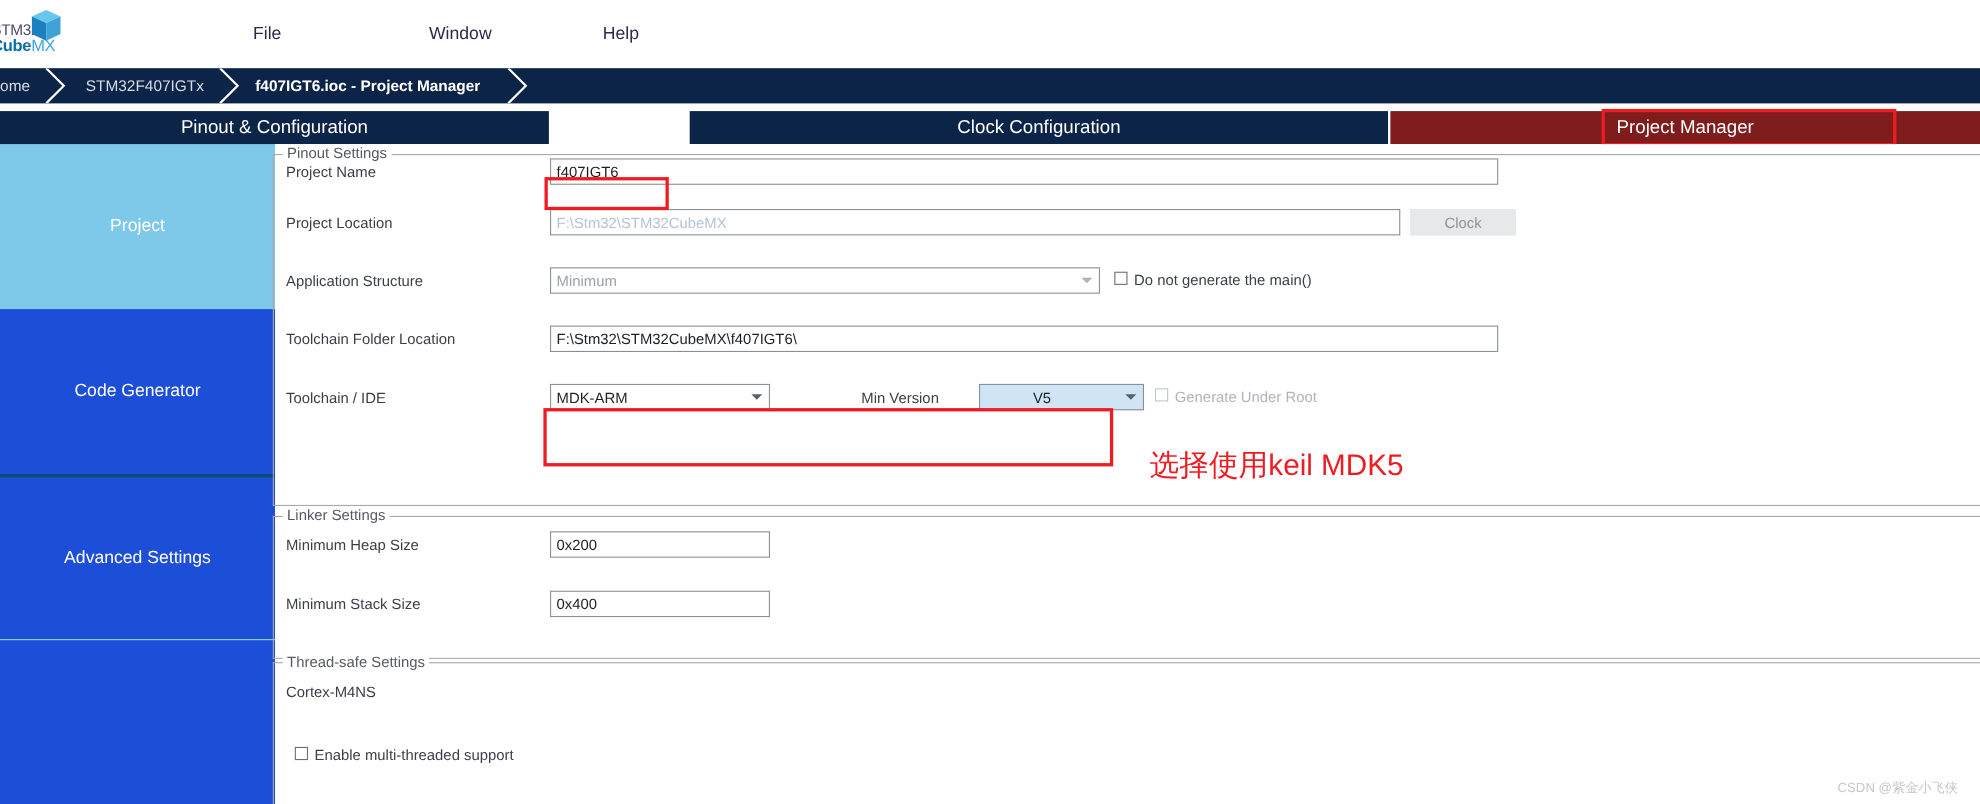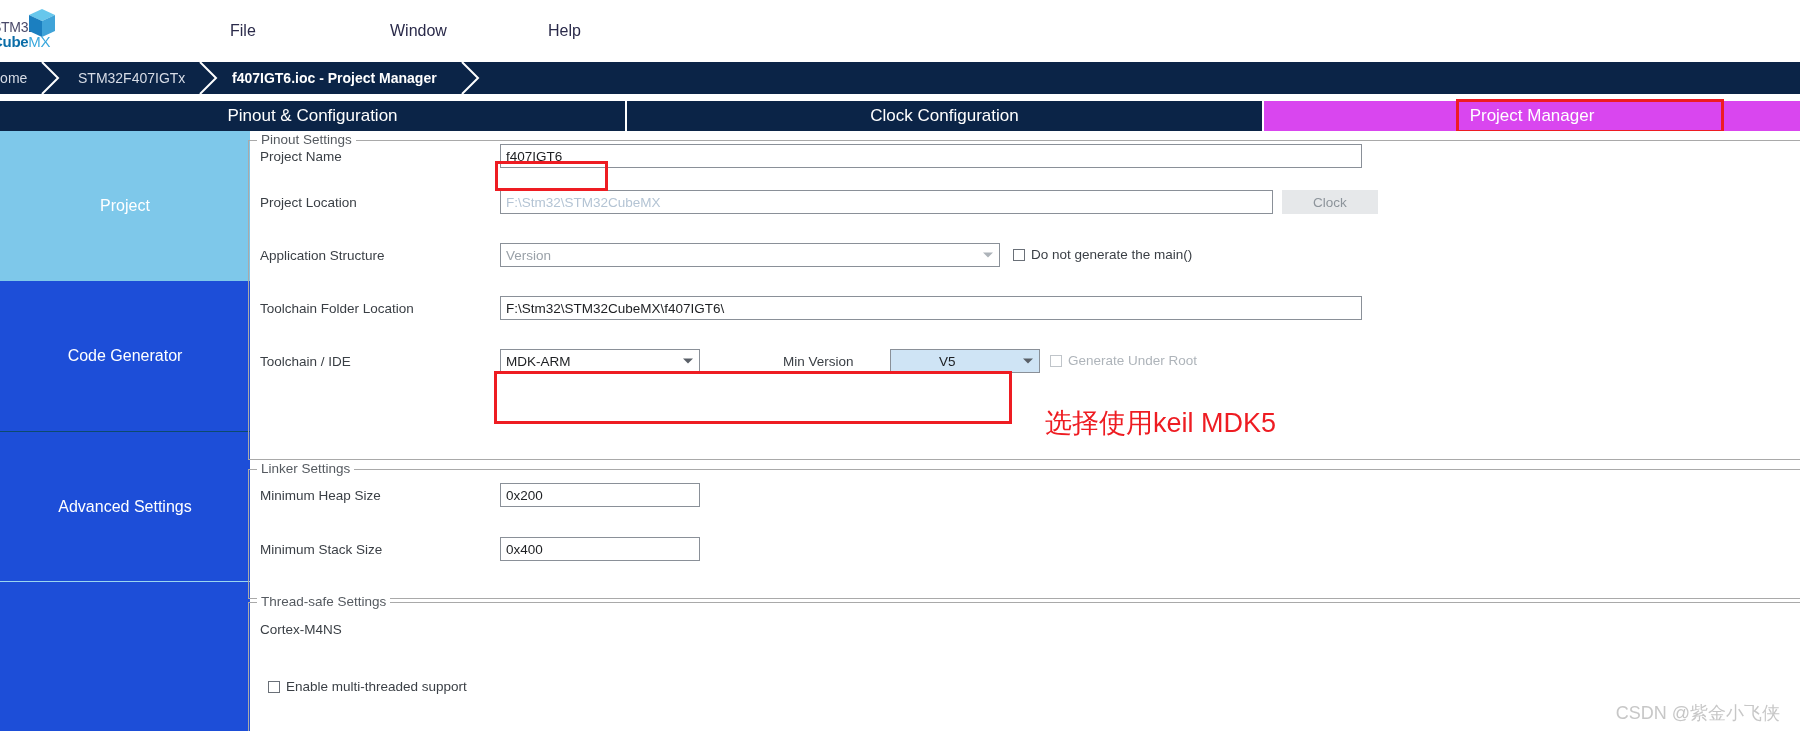--- a/index.html
+++ b/index.html
@@ -103,23 +103,23 @@
     width: 1800px; height: 30px;
   }
   .tab {
     position: absolute;
     top: 0; height: 30px;
     display: flex; align-items: center; justify-content: center;
     color: #ffffff;
     font-size: 17px;
     background: #0b2447;
   }
-  .tab-pinout { left: 0px;    width: 625px; }
+  .tab-pinout { left: 0px;    width: 499px; }
   .tab-clock  { left: 627px;  width: 635px; }
-  .tab-pm     { left: 1264px; width: 536px; background: #d946ef; }
+  .tab-pm     { left: 1264px; width: 536px; background: #7f1d1d; }
   .tab-sep {
     position: absolute;
     top: 0; height: 30px; width: 2px;
     background: #ffffff;
   }
   .tab-hl {
     position: absolute;
     left: 1456px; top: 99px;
     width: 268px; height: 34px;
     border: 3px solid #ee1c22;
@@ -138,21 +138,21 @@
     display: flex;
     align-items: center;
     justify-content: center;
     color: #ffffff;
     font-size: 16px;
     text-align: center;
   }
   .side-item.selected { background: #7ec8ea; }
   .side-project { height: 150px; }
   .side-codegen { height: 150px; }
-  .side-adv     { height: 150px; border-top: 1px solid #0c4a6e; }
+  .side-adv     { height: 150px; border-top: 3px solid #0c4a6e; }
   .side-blank   { height: 150px; border-top: 1px solid #9ad6f0; }
 
   
   .content {
     position: absolute;
     left: 250px; top: 131px;
     width: 1550px; height: 600px;
     background: #ffffff;
   }
 
@@ -229,21 +229,20 @@
     background: #e6e8ea;
     border: 1px solid #e6e8ea;
     color: #8d949b;
     font-size: 13.5px;
     display: flex; align-items: center; justify-content: center;
   }
 
   .chk {
     position: absolute;
     display: flex;
-    align-items: center;
     font-size: 13.5px;
     color: #3a3f45;
     white-space: nowrap;
   }
   .chk.disabled { color: #aeb4ba; }
   .chk .box {
     width: 12px; height: 12px;
     border: 1px solid #6a7078;
     background: #ffffff;
     margin-right: 6px;
@@ -271,21 +270,21 @@
     left: 1045px; top: 405px;
     font-size: 27px;
     color: #ee1c22;
     white-space: nowrap;
   }
 
   
   .watermark {
     position: absolute;
     right: 20px; bottom: 6px;
-    font-size: 18px;
+    font-size: 12px;
     color: #c7c7c7;
     white-space: nowrap;
   }
 </style>
 </head>
 <body>
 
 <div id="app">
 
   <div class="menubar">
@@ -357,21 +356,21 @@
 
     <div class="row-label" style="left:10px; top:18px;">Project Name</div>
     <div class="tbox" style="left:250px; top:13px; width:862px;">f407IGT6</div>
 
     <div class="row-label" style="left:10px; top:64px;">Project Location</div>
     <div class="tbox muted" style="left:250px; top:59px; width:773px;">F:\Stm32\STM32CubeMX</div>
     <div class="btn" style="left:1032px; top:59px; width:96px;">Clock</div>
 
     <div class="row-label" style="left:10px; top:117px;">Application Structure</div>
     <div class="combo disabled" style="left:250px; top:112px; width:500px;">
-      <span>Version</span>
+      <span>Minimum</span>
       <span class="arrow"></span>
     </div>
     <div class="chk" style="left:763px; top:116px;">
       <span class="box"></span>
       <span>Do not generate the main()</span>
     </div>
 
     <div class="row-label" style="left:10px; top:170px;">Toolchain Folder Location</div>
     <div class="tbox" style="left:250px; top:165px; width:862px;">F:\Stm32\STM32CubeMX\f407IGT6\</div>
 

